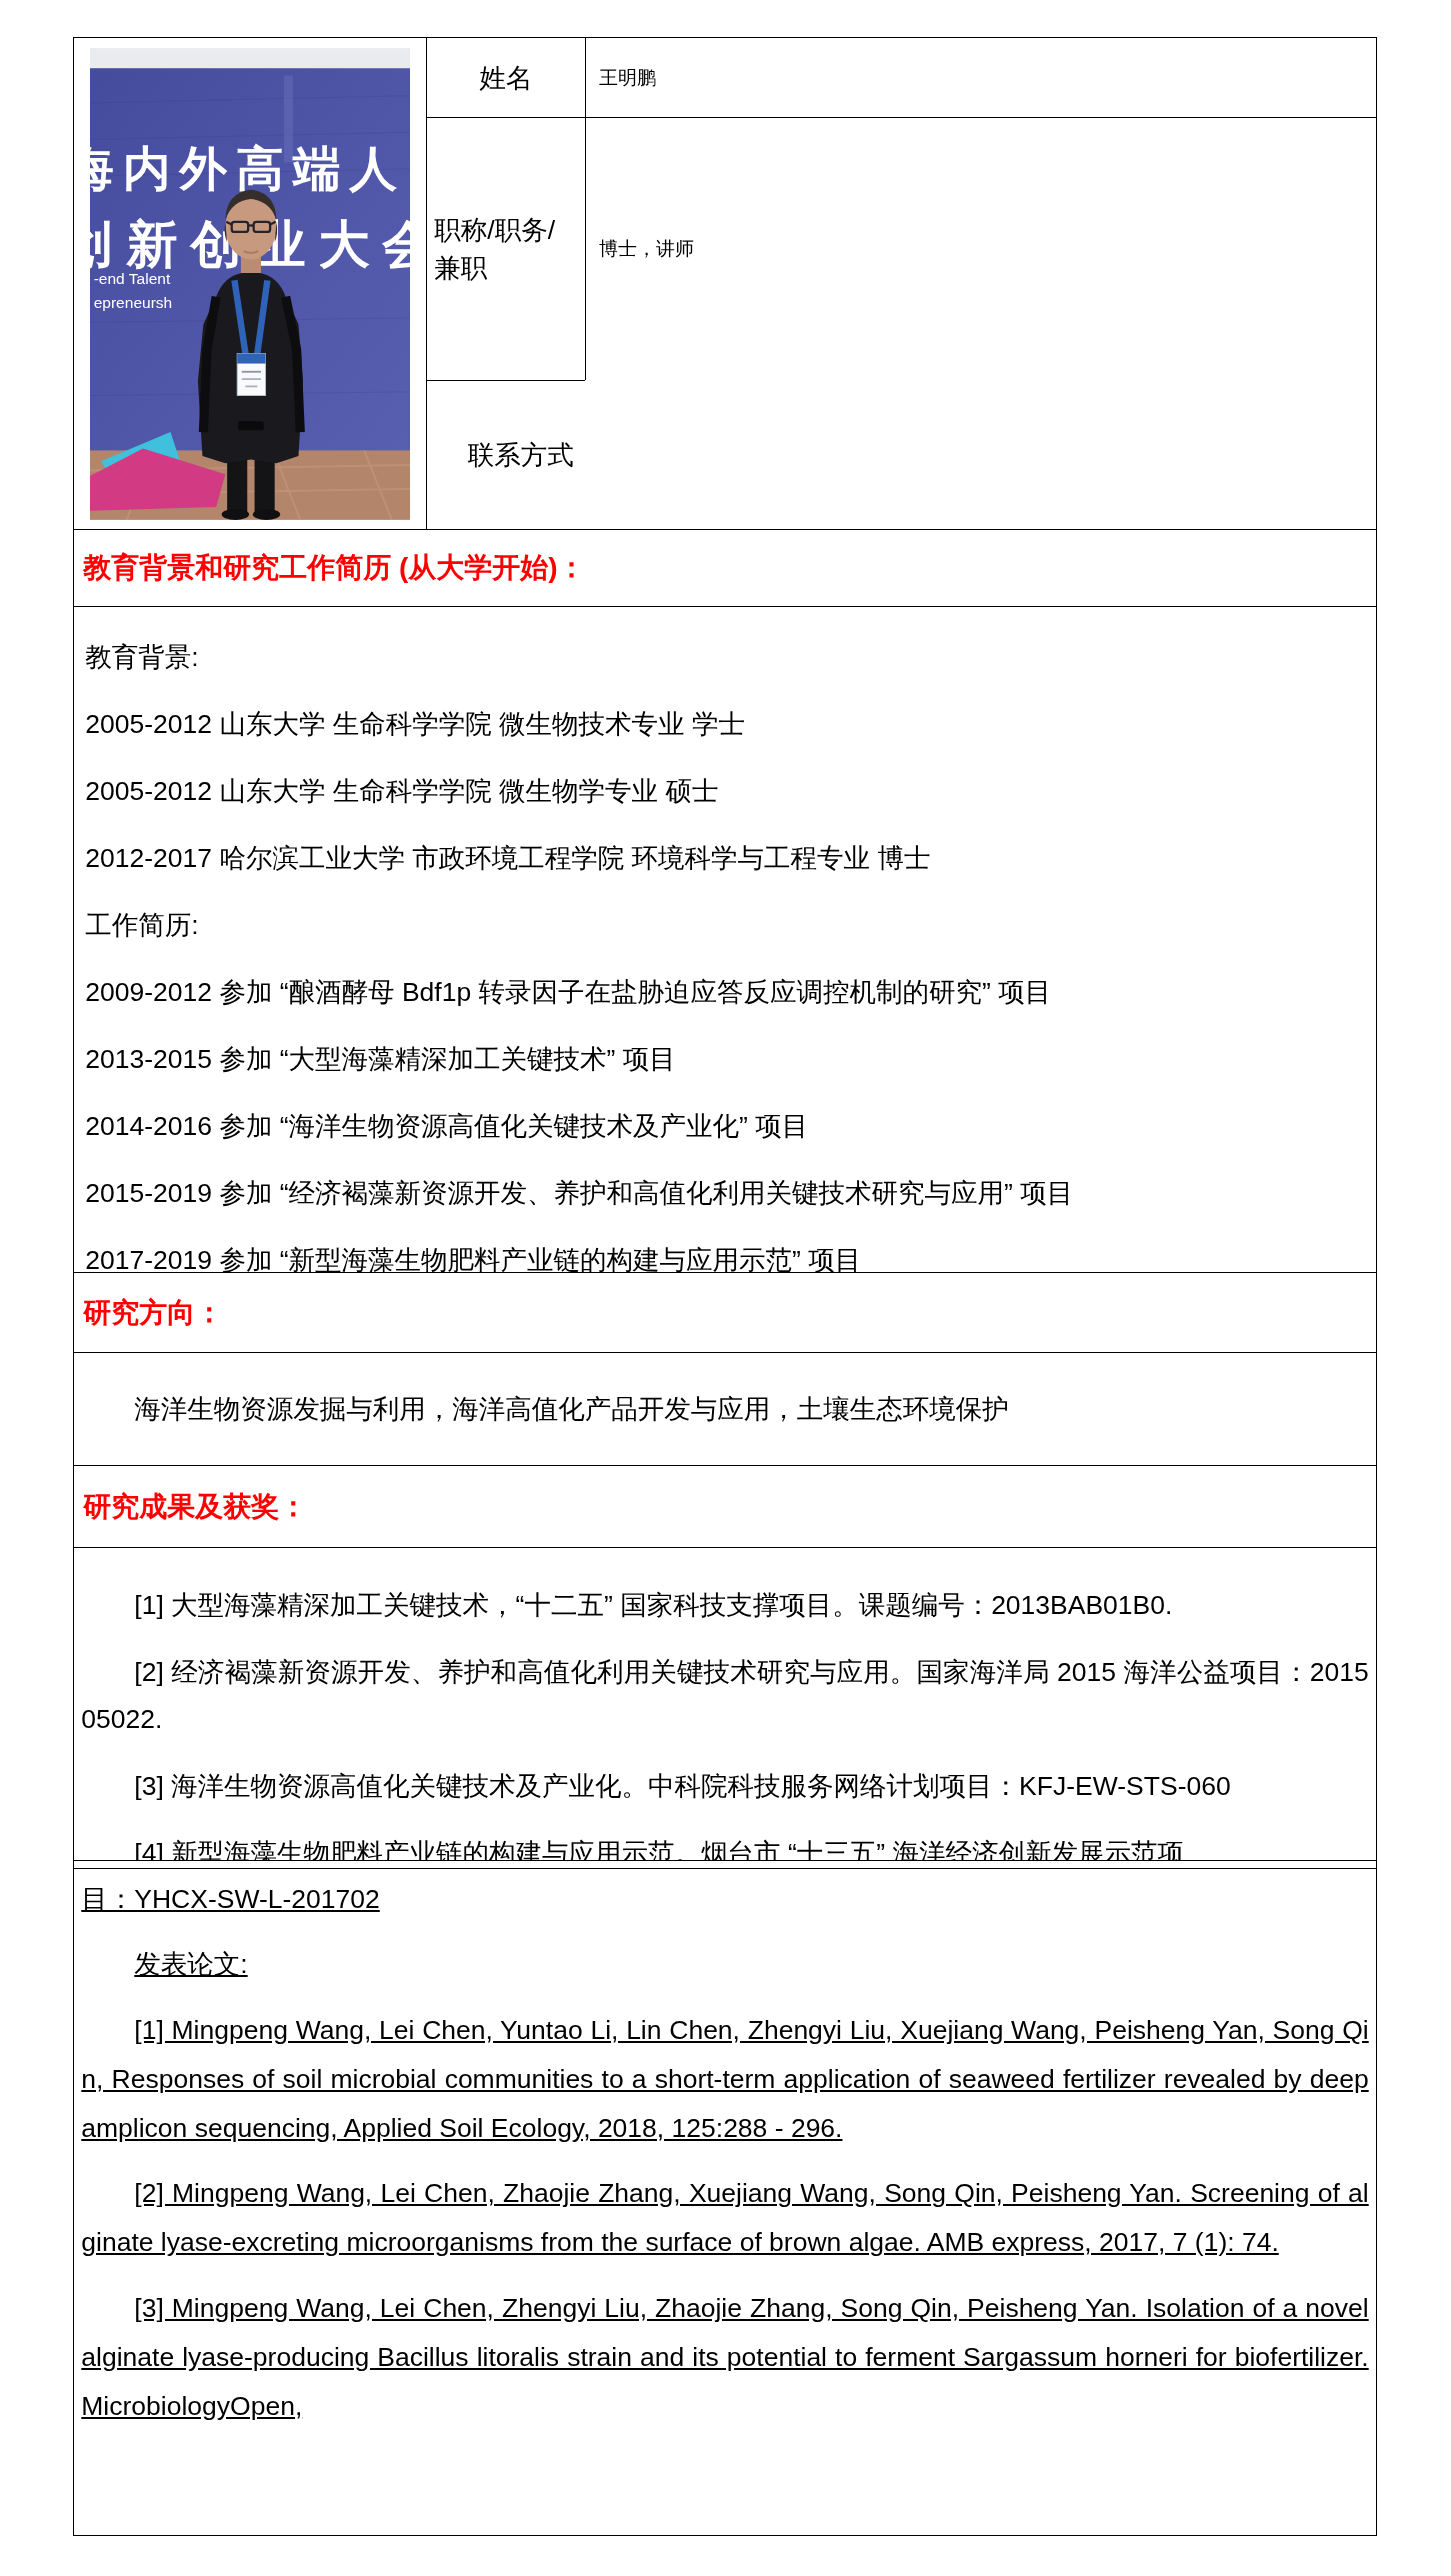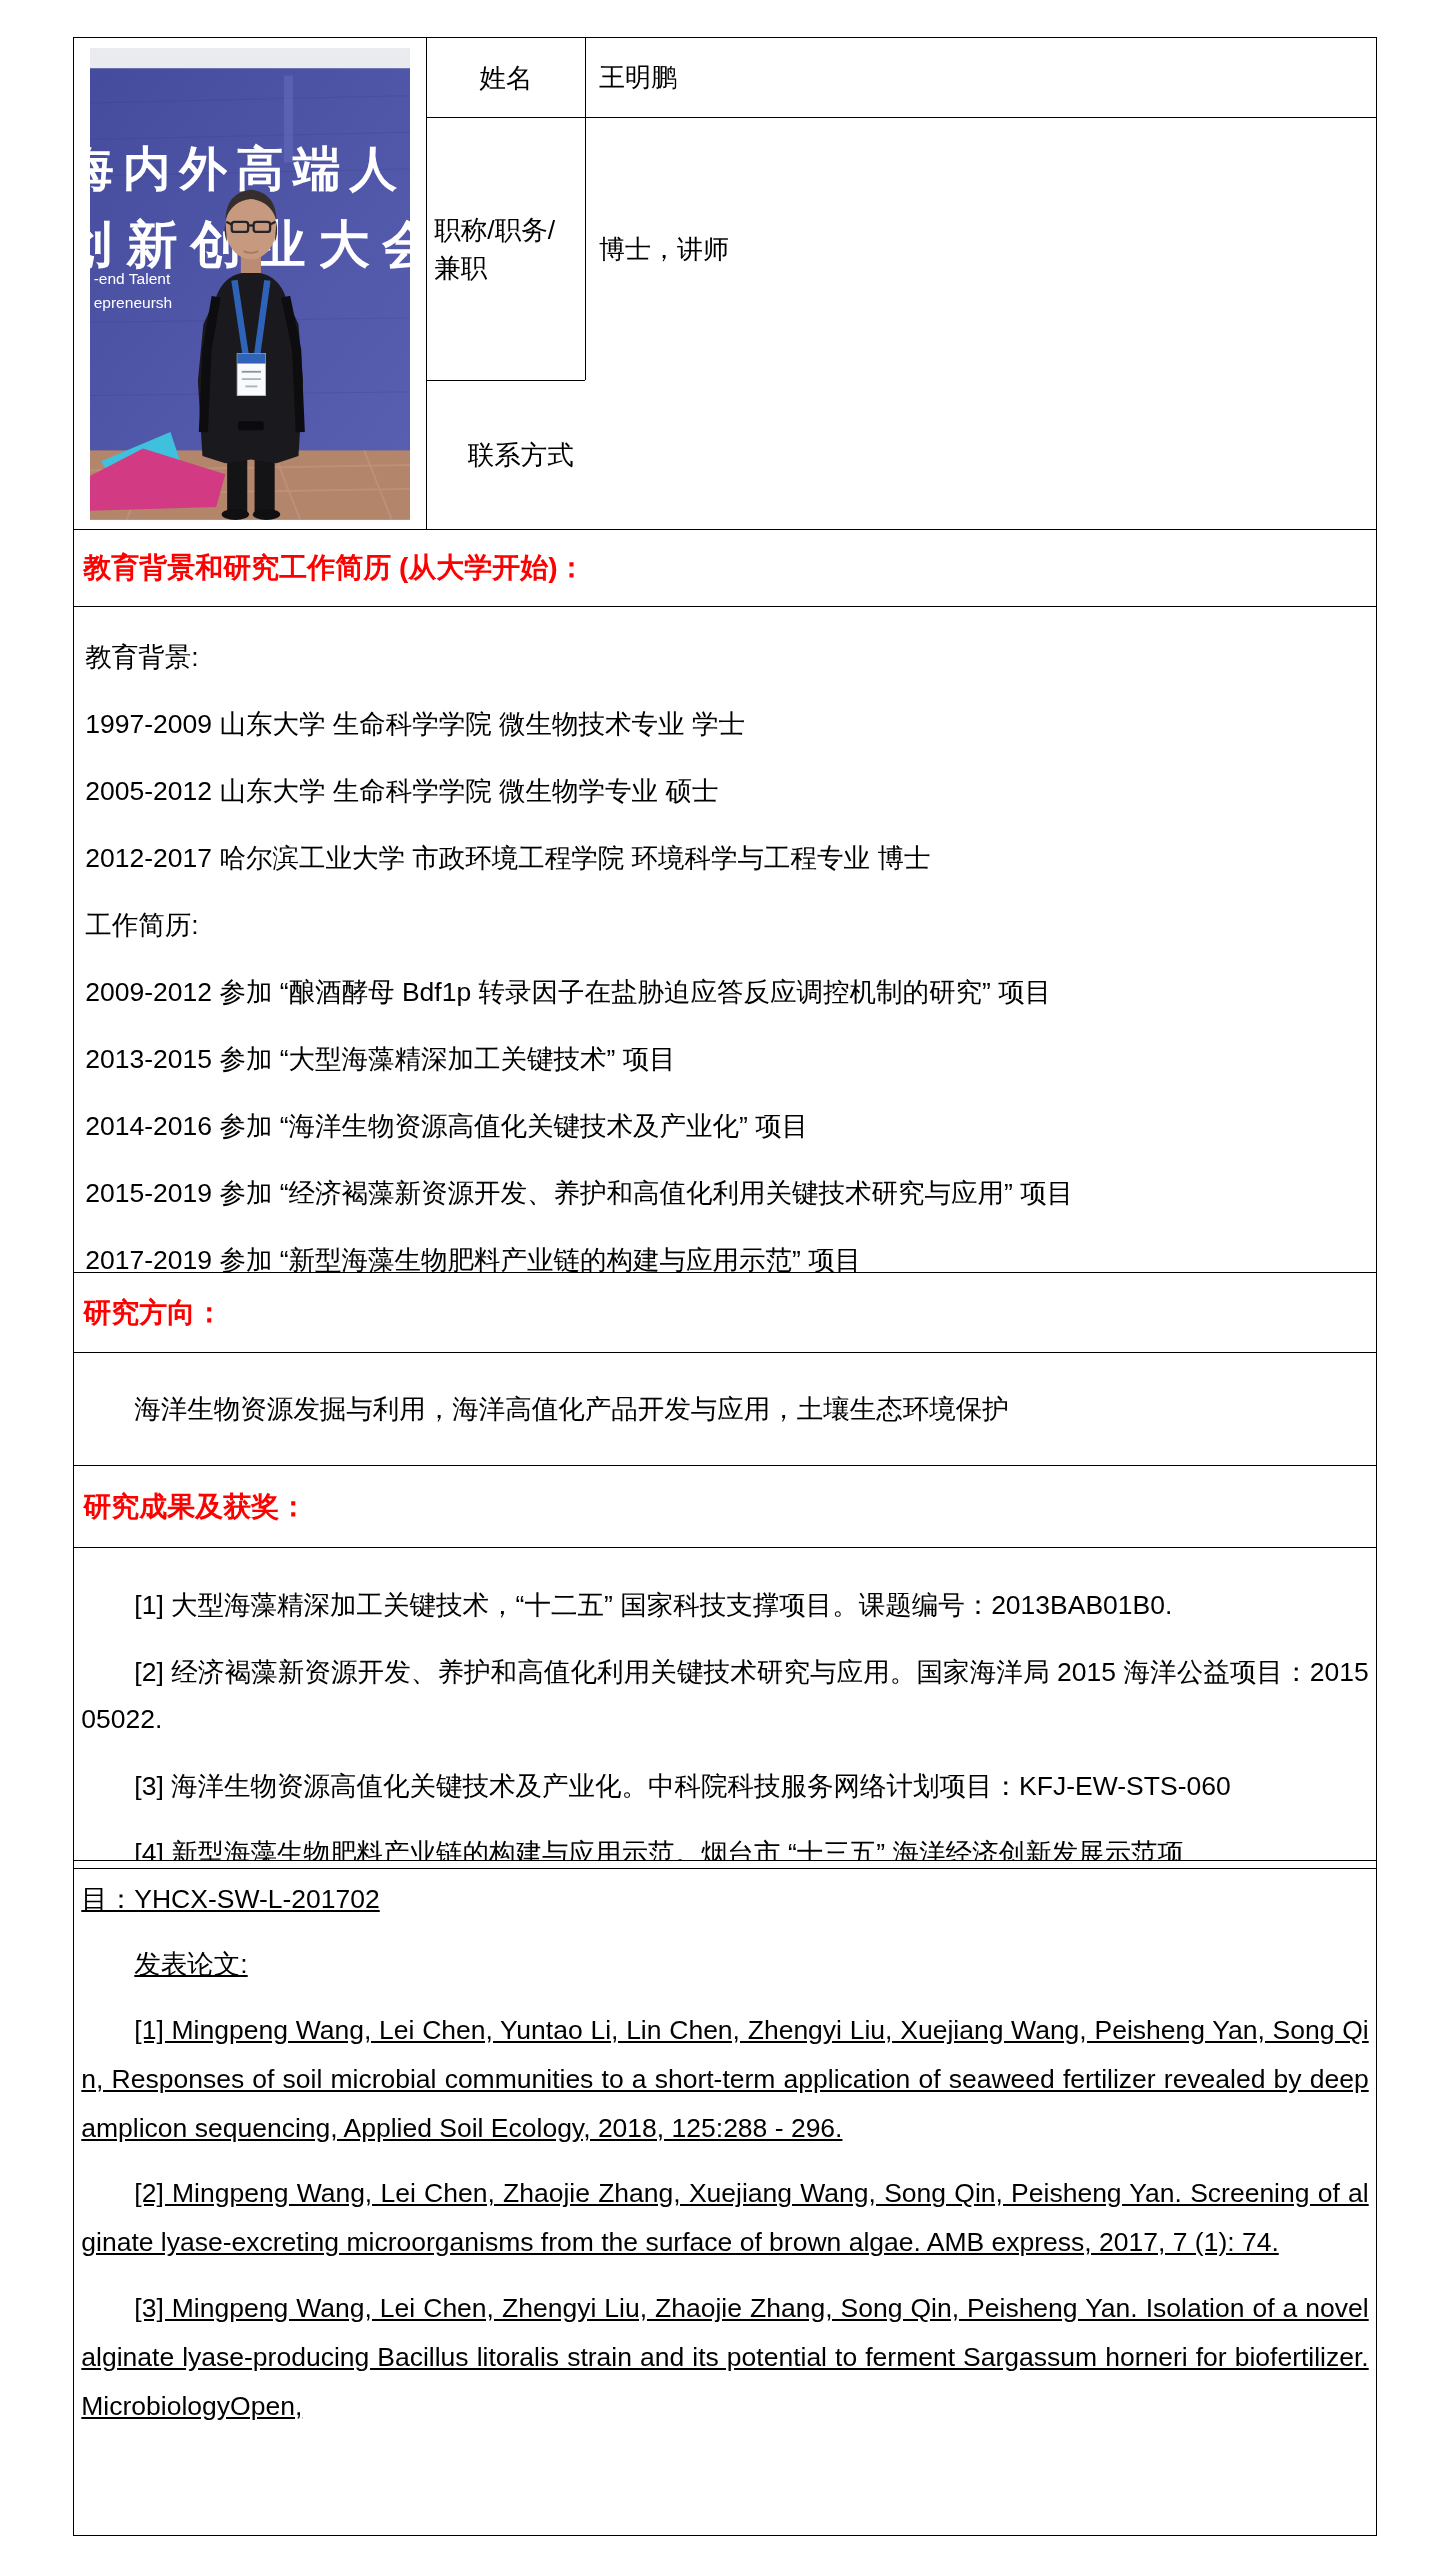--- a/index.html
+++ b/index.html
@@ -13,21 +13,21 @@
     border:1.8px solid #000; background:#fff;
   }
   
   .header-table {
     display:grid;
     grid-template-columns:352px 159px 1fr;
     grid-template-rows:79px 263px 149px;
   }
   .photo-cell { grid-column:1; grid-row:1/4; display:flex; align-items:center; justify-content:center; }
   .label-cell { grid-column:2; border-left:1.8px solid #000; display:flex; align-items:center; justify-content:center; text-align:center; font-size:26.5px; line-height:38px; padding:0 5.5px; }
-  .value-cell { grid-column:3; border-left:1.8px solid #000; display:flex; align-items:center; font-size:26px; padding:0 13px;text-align:center; }
+  .value-cell { grid-column:3; border-left:1.8px solid #000; display:flex; align-items:center; font-size:19px; padding:0 13px;text-align:center; }
   .r1 { grid-row:1; } .r2 { grid-row:2; } .r3 { grid-row:3;padding-left:35px; }
   .r2, .r3 { border-top:1.8px solid #000; }
   .label-left { justify-content:flex-start; text-align:left; padding-left:7.3px; word-break:break-all; }
   
   .band {
     border-top:1.8px solid #000; height:77px; display:flex; align-items:center;
     padding-left:9.2px; color:#ff0000; font-weight:bold; font-size:28px;
   }
   .band.b2 { height:80px; }
   .band.b3 { height:82px; }
@@ -134,21 +134,21 @@
 
     <div class="label-cell label-left r2">职称/职务/兼职</div>
     <div class="value-cell r2">博士，讲师</div>
 
     <div class="label-cell r3">联系方式</div>
   </div>
 
   <div class="band">教育背景和研究工作简历 (从大学开始)：</div>
   <div class="content edu">
     <p>教育背景:</p>
-    <p>1997-2009 山东大学 生命科学学院 微生物技术专业 学士</p>
+    <p>2005-2012 山东大学 生命科学学院 微生物技术专业 学士</p>
     <p>2005-2012 山东大学 生命科学学院 微生物学专业 硕士</p>
     <p>2012-2017 哈尔滨工业大学 市政环境工程学院 环境科学与工程专业 博士</p>
     <p>工作简历:</p>
     <p>2009-2012 参加 “酿酒酵母 Bdf1p 转录因子在盐胁迫应答反应调控机制的研究” 项目</p>
     <p>2013-2015 参加 “大型海藻精深加工关键技术” 项目</p>
     <p>2014-2016 参加 “海洋生物资源高值化关键技术及产业化” 项目</p>
     <p>2015-2019 参加 “经济褐藻新资源开发、养护和高值化利用关键技术研究与应用” 项目</p>
     <p>2017-2019 参加 “新型海藻生物肥料产业链的构建与应用示范” 项目</p>
   </div>
 

